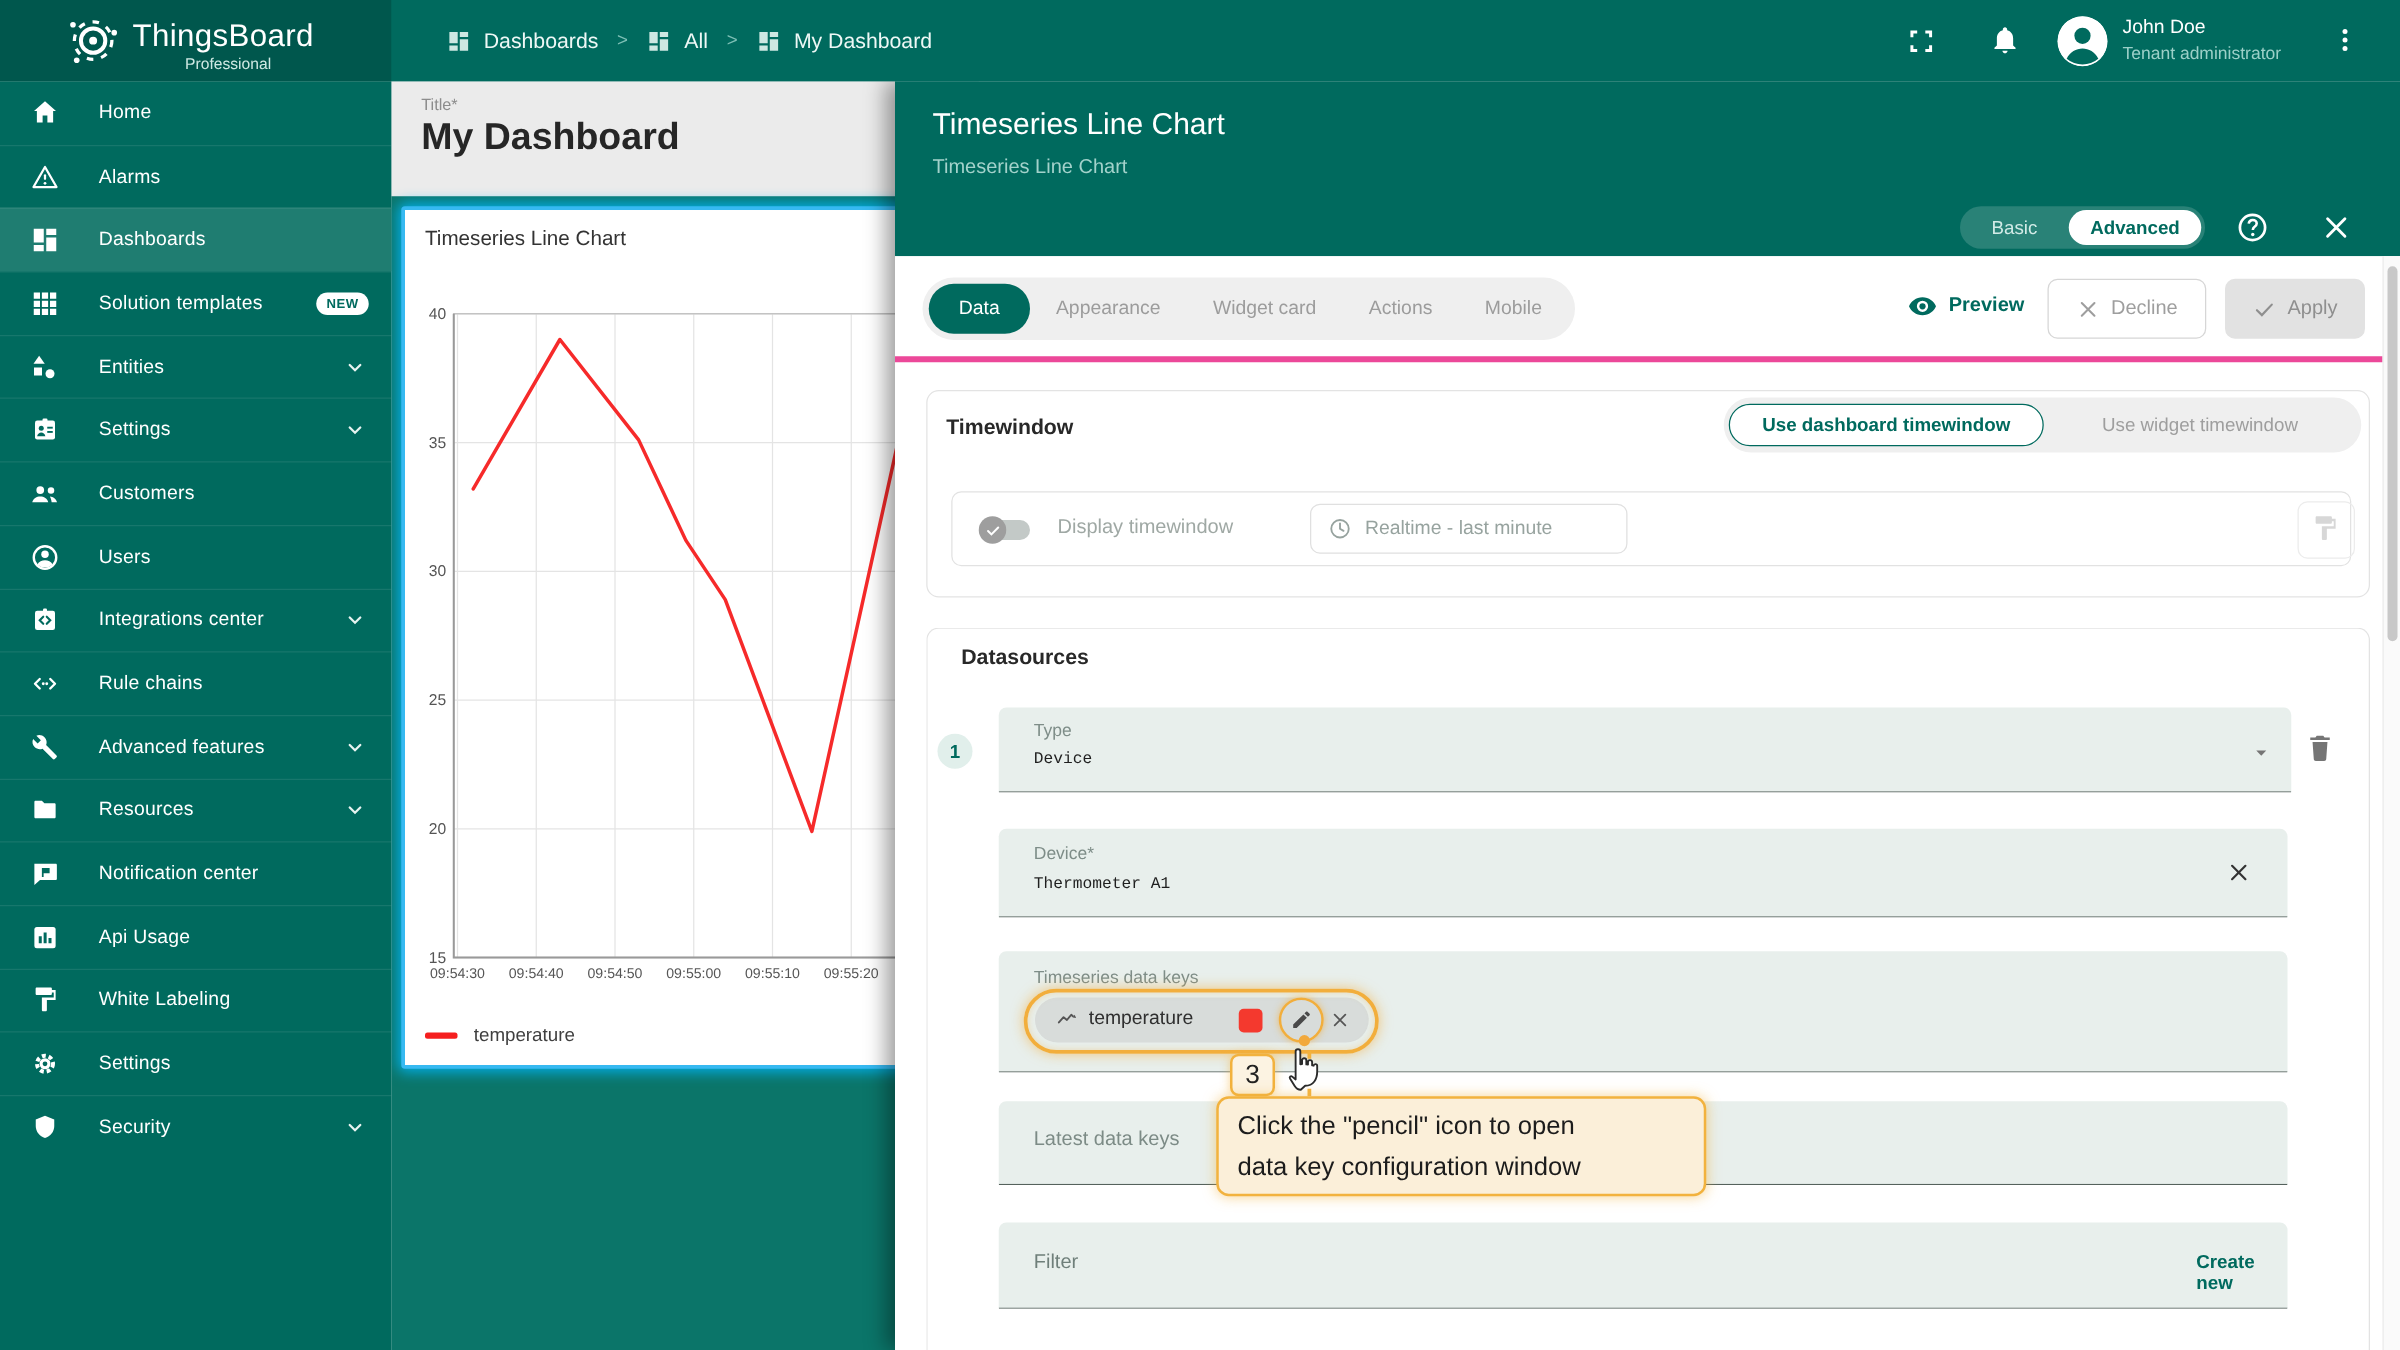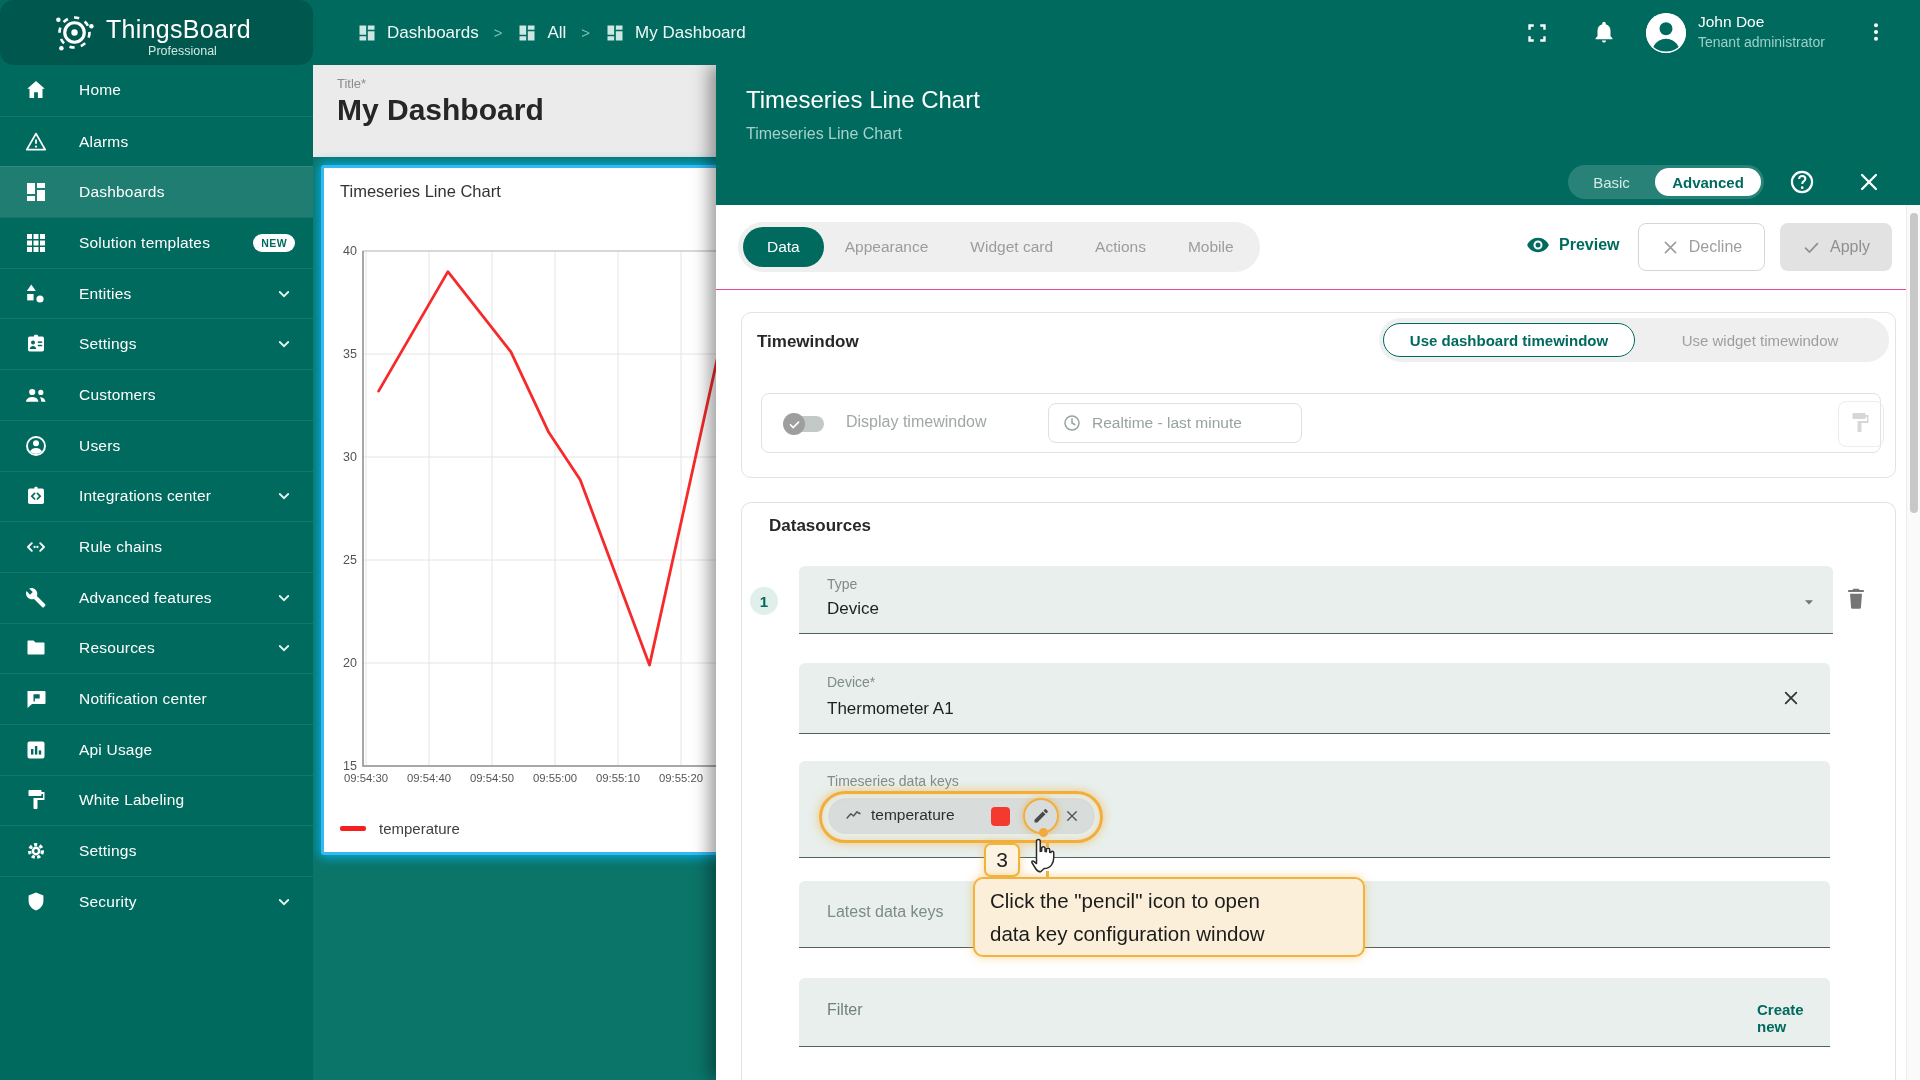--- a/index.html
+++ b/index.html
@@ -3,21 +3,21 @@
 <meta charset="utf-8">
 <style>
   html,body{margin:0;padding:0;background:#fff;font-family:"Liberation Sans",sans-serif;}
   #page{position:relative;width:1920px;height:1080px;overflow:hidden;background:#fff;}
   .abs{position:absolute;}
   svg{display:block;}
   .ic svg{width:100%;height:100%;}
 
   
   #topbar{left:0;top:0;width:1920px;height:65px;background:#006A5E;z-index:30;}
-  #logoblock{left:0;top:0;width:313px;height:65px;background:#00574D;border-radius:14px;}
+  #logoblock{left:0;top:0;width:313px;height:65px;background:#00574D;}
   #logo-icon{left:52px;top:10px;width:45px;height:45px;}
   #brand{left:106px;top:15px;color:#fff;font-size:25px;font-weight:500;letter-spacing:.3px;}
   #brand-sub{left:106px;top:44px;width:153px;text-align:center;color:#cfe9e4;font-size:12.5px;}
   #breadcrumb{left:357px;top:0;height:65px;display:flex;align-items:center;color:#eef8f6;font-size:17px;}
   .crumb{display:flex;align-items:center;gap:10px;cursor:pointer;}
   .crumb .cic{width:20px;height:20px;color:#cde7e2;}
   .crumb-sep{margin:0 15px;color:#7ec0b6;font-size:15px;}
   .tic{color:#fff;cursor:pointer;}
   #fullscreen-btn{left:1524px;top:20px;width:26px;height:26px;}
   #bell-btn{left:1591px;top:19px;width:26px;height:26px;}
@@ -52,21 +52,21 @@
   #panel{left:716px;top:65px;width:1204px;height:1015px;background:#fff;z-index:10;box-shadow:-7px 0 16px rgba(0,0,0,.38);}
   #panel-header{left:0;top:0;width:1204px;height:140px;background:#006A5E;}
   #panel-title{left:30px;top:21px;color:#fff;font-size:24px;font-weight:500;}
   #panel-subtitle{left:30px;top:60px;color:#A3D2CB;font-size:16px;}
   #mode-toggle{left:852px;top:100px;width:196px;height:34px;background:rgba(255,255,255,.16);border-radius:17px;display:flex;align-items:center;}
   #mode-basic{flex:1;text-align:center;color:#D3EBE7;font-size:15px;cursor:pointer;}
   #mode-advanced{width:106px;height:28px;margin-right:3px;background:#fff;border-radius:14px;color:#006A5E;font-size:15px;font-weight:700;display:flex;align-items:center;justify-content:center;cursor:pointer;}
   #help-btn{left:1073px;top:104px;width:26px;height:26px;color:#fff;}
   #close-btn{left:1140px;top:104px;width:26px;height:26px;color:#fff;}
 
-  #toolbar{left:0;top:140px;width:1204px;height:85px;background:#fff;border-bottom:1px solid #ec4899;box-sizing:border-box;}
+  #toolbar{left:0;top:140px;width:1204px;height:85px;background:#fff;border-bottom:5px solid #ec4899;box-sizing:border-box;}
   #tabs{left:22px;top:17px;height:50px;background:#EFEFEF;border-radius:25px;display:flex;align-items:center;padding:0 5px;box-sizing:border-box;}
   .tab{padding:0 21px;height:40px;display:flex;align-items:center;color:#9C9C9C;font-size:15.5px;cursor:pointer;border-radius:20px;}
   .tab.active{background:#006A5E;color:#fff;font-weight:500;padding:0 24px;}
   #preview-btn{left:810px;top:28px;display:flex;align-items:center;gap:9px;color:#006A5E;cursor:pointer;}
   #preview-btn .ic{width:24px;height:24px;}
   #preview-label{font-size:16px;font-weight:700;}
   #decline-btn{left:922px;top:18px;width:127px;height:48px;border:1px solid #D6D6D6;border-radius:8px;background:#fff;display:flex;align-items:center;justify-content:center;gap:9px;color:#9E9E9E;cursor:pointer;box-sizing:border-box;}
   #apply-btn{left:1064px;top:18px;width:112px;height:48px;border-radius:8px;background:#E2E2E2;display:flex;align-items:center;justify-content:center;gap:9px;color:#8F8F8F;cursor:pointer;}
   .btn-ic{width:19px;height:19px;}
   .btn-label{font-size:16px;}
@@ -86,21 +86,21 @@
   #tw-realtime{left:286px;top:9px;width:254px;height:40px;border:1px solid #E0E0E0;border-radius:8px;display:flex;align-items:center;gap:10px;padding:0 13px;box-sizing:border-box;color:#97A39F;cursor:pointer;}
   #tw-realtime .ic{width:20px;height:20px;}
   #tw-realtime-label{font-size:15.5px;}
   #tw-edit-btn{left:1076px;top:7px;width:44px;height:44px;border:1px solid #ECECEC;border-radius:8px;color:#D7D7D7;cursor:pointer;}
   #tw-edit-btn .ic{width:24px;height:24px;margin:9px;}
 
   #ds-card{left:25px;top:212px;width:1155px;height:600px;border-bottom:none;border-bottom-left-radius:0;border-bottom-right-radius:0;}
   #ds-heading{left:15px;top:13px;font-size:17px;font-weight:700;color:#282828;margin-left:12px;}
   .ffield{position:absolute;background:#E8EFEC;border-radius:6px 6px 0 0;border-bottom:1.5px solid #55625C;box-sizing:border-box;}
   .flabel{position:absolute;left:28px;font-size:14px;color:#7E8D88;}
-  .fvalue{position:absolute;left:28px;font-size:17px;color:#1F1F1F;}
+  .fvalue{position:absolute;left:28px;font-size:13px;color:#1F1F1F;font-family:Liberation Mono, monospace;}
   #ds-index{left:8px;top:84px;width:28px;height:28px;border-radius:50%;background:#E1EFEB;color:#006A5E;font-size:15px;font-weight:600;display:flex;align-items:center;justify-content:center;}
   #type-field{left:57px;top:63px;width:1034px;height:68px;cursor:pointer;}
   #type-caret{left:1000px;top:26px;width:20px;height:20px;color:#757575;}
   #ds-delete{left:1101px;top:82px;width:26px;height:26px;color:#757575;cursor:pointer;}
   #device-field{left:57px;top:160px;width:1031px;height:71px;}
   #device-clear{left:982px;top:25px;width:20px;height:20px;color:#333;cursor:pointer;}
   #keys-field{left:57px;top:258px;width:1031px;height:97px;}
   #key-chip{left:29px;top:37px;width:267px;height:36px;background:#D8DCDA;border-radius:18px;}
   #chip-zigzag{left:17px;top:9px;width:18px;height:18px;color:#555;}
   #chip-label{left:43px;top:8px;font-size:15.5px;color:#2F2F2F;}

